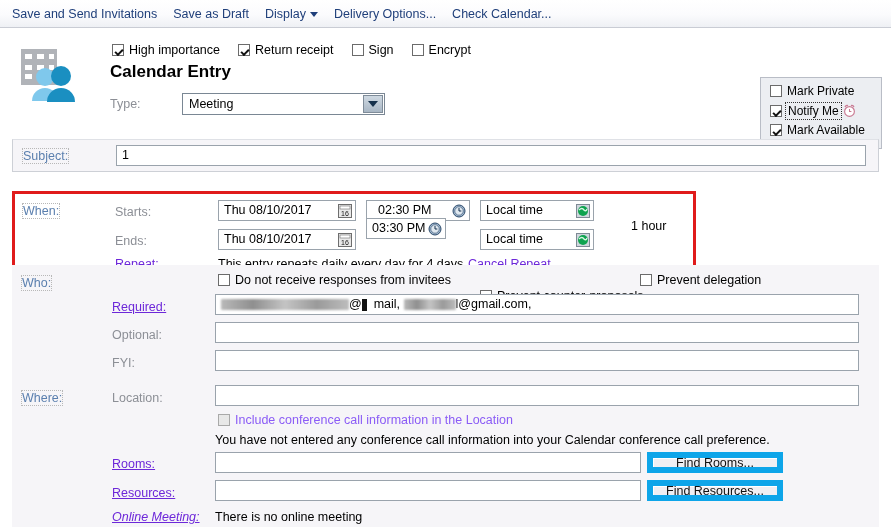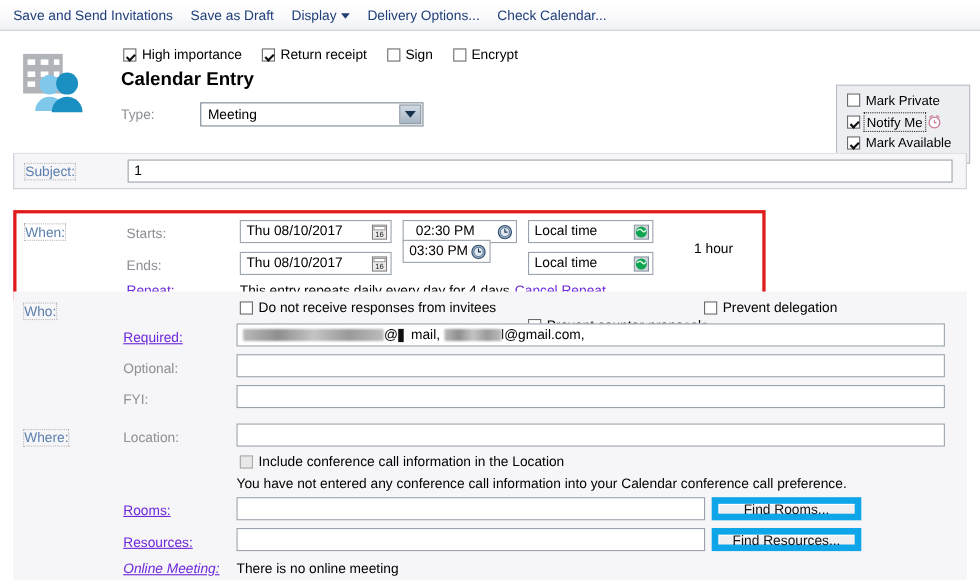--- a/index.html
+++ b/index.html
@@ -342,21 +342,21 @@
     <span class="row-lbl" style="left:100px; top:91px;">FYI:</span>
     <div class="tfield" style="left:203px; top:85px; width:644px;"></div>
 
     <span class="sec-lbl dotted" style="left:10px; top:126px;">Where:</span>
 
     <span class="row-lbl" style="left:100px; top:126px;">Location:</span>
     <div class="tfield" style="left:203px; top:120px; width:644px;"></div>
 
     <label class="opt" style="position:absolute; left:206px; top:148px; margin:0;">
       <span class="cb disabled"></span>
-      <span class="lbl" style="color:#000000;">Include conference call information in the Location</span>
+      <span class="lbl" style="color:#8b5cf6;">Include conference call information in the Location</span>
     </label>
 
     <span class="static-txt" style="left:203px; top:168px;">You have not entered any conference call information into your Calendar conference call preference.</span>
 
     <span class="link" style="left:100px; top:192px;">Rooms:</span>
     <div class="tfield" style="left:203px; top:187px; width:426px;"></div>
     <div class="btn3d" style="left:635px; top:187px; width:136px;">Find Rooms...</div>
 
     <span class="link" style="left:100px; top:221px;">Resources:</span>
     <div class="tfield" style="left:203px; top:215px; width:426px;"></div>

